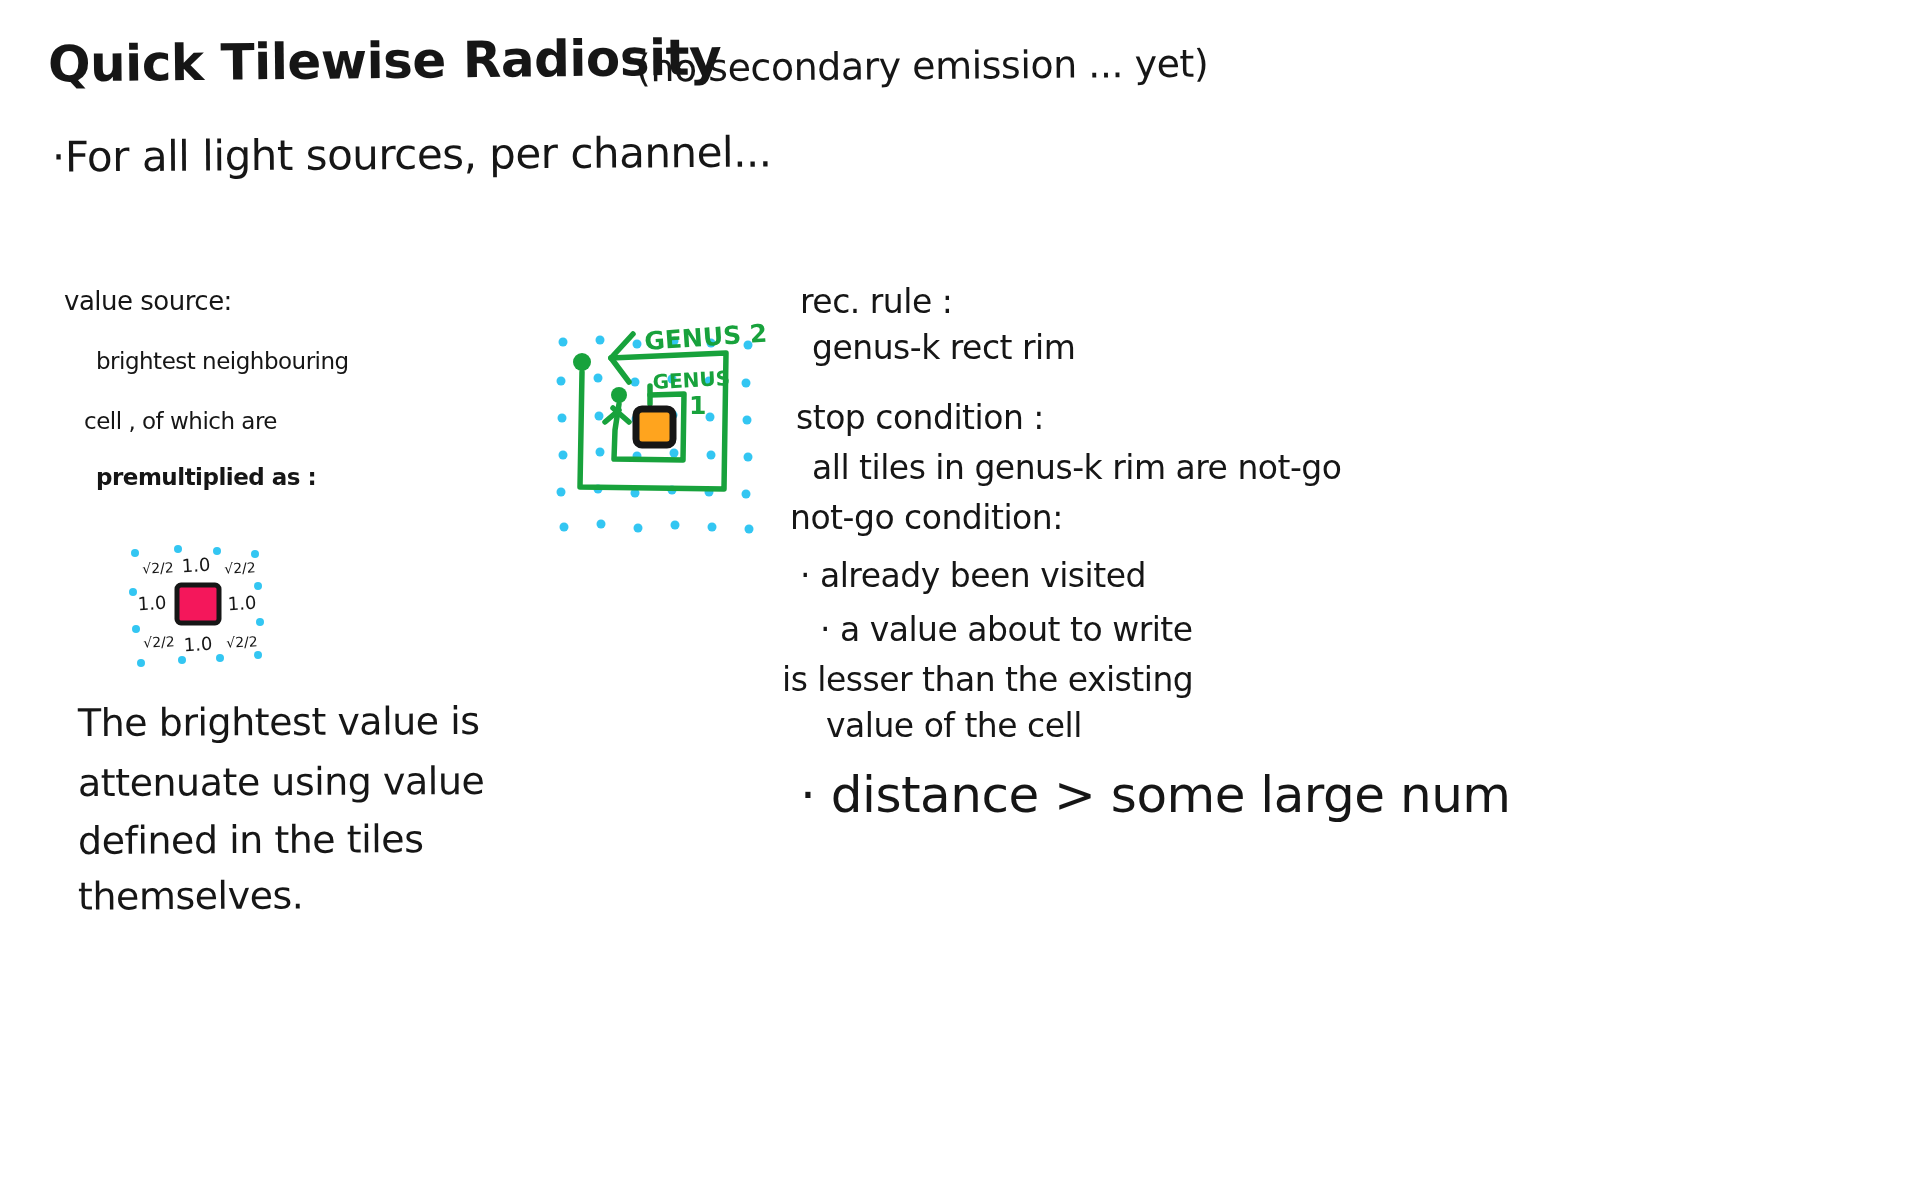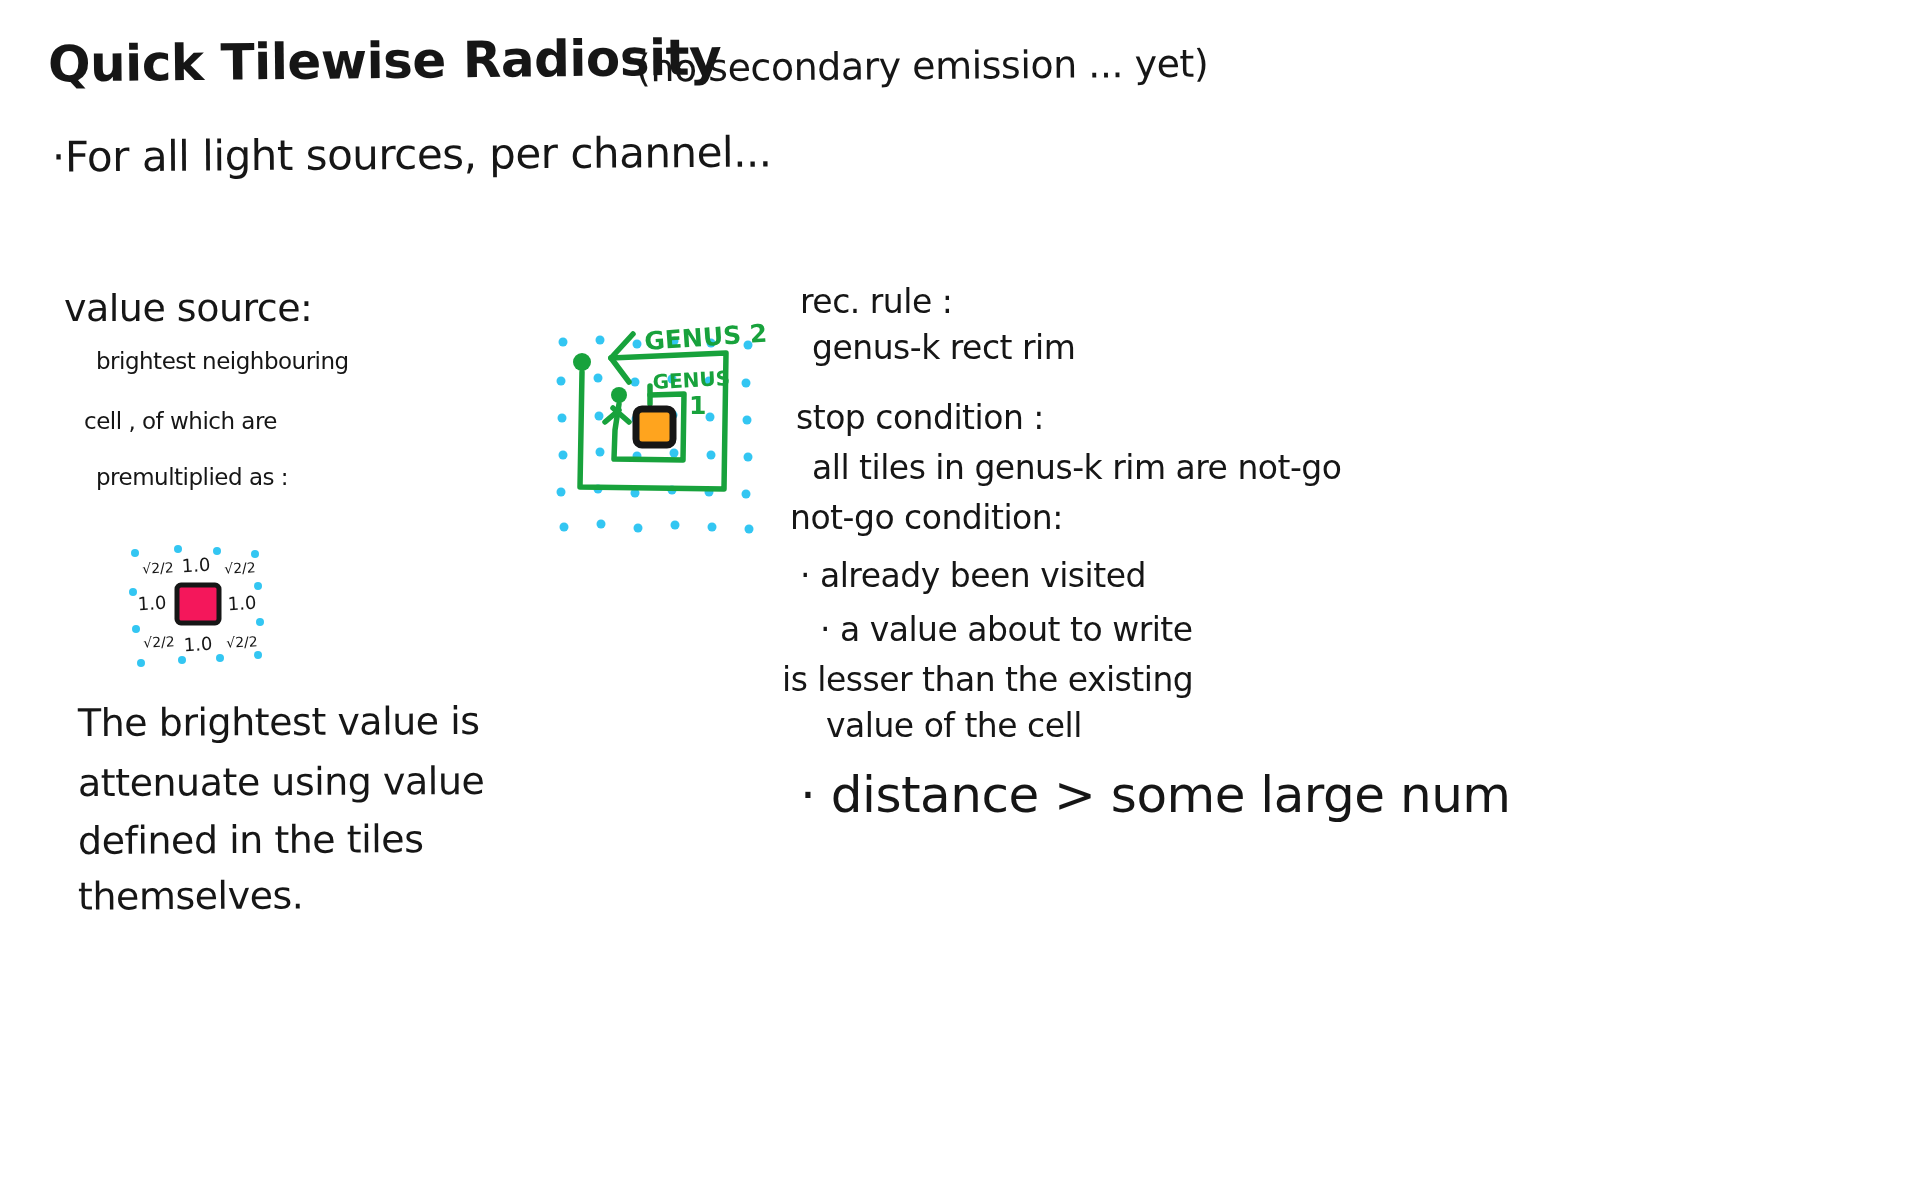--- a/index.html
+++ b/index.html
@@ -9,21 +9,21 @@
   html,body{margin:0;padding:0;background:var(--bg);}
   .canvas{
     position:relative; width:1920px; height:1200px; overflow:hidden;
     background:var(--bg);
     font-family:"DejaVu Sans", sans-serif; color:var(--ink);
   }
   .line{position:absolute; white-space:nowrap; color:var(--ink); letter-spacing:-0.5px;}
   .title{font-size:50px; font-weight:600; transform:rotate(-0.6deg);}
   .subtitle{font-size:38px; font-weight:500; transform:rotate(-0.5deg);}
   .intro{font-size:42px; font-weight:500; transform:rotate(-0.4deg);}
-  .h1{font-size:38px;}
+  .h1{font-size:26px;}
   .body36{font-size:23px;}
   .para{font-size:38px; transform:rotate(-0.3deg);}
   .rt{font-size:33px;}
   .rt-big{font-size:50px;}
   .diag{position:absolute;}
   .kw{
     position:absolute; transform:translate(-50%,-50%) rotate(-3deg);
     font-size:18px; font-weight:500; color:var(--ink); white-space:nowrap;
   }
   .kw.frac{font-size:14px;}
@@ -36,21 +36,21 @@
 <div class="canvas">
 
   <div class="line title" style="left:48px; top:32px;">Quick Tilewise Radiosity</div>
   <div class="line subtitle" style="left:636px; top:44px;">(no secondary emission ... yet)</div>
 
   <div class="line intro" style="left:52px; top:130px;">·For all light sources, per channel...</div>
 
   <div class="line h1" style="left:64px; top:286px;">value source:</div>
   <div class="line body36" style="left:96px; top:348px;">brightest neighbouring</div>
   <div class="line body36" style="left:84px; top:408px;text-align:right;">cell , of which are</div>
-  <div class="line body36" style="left:96px; top:464px;">premultiplied as :</div>
+  <div class="line body36" style="left:96px; top:464px;font-weight:bold;">premultiplied as :</div>
 
   <div class="diag" style="left:118px; top:542px; width:170px; height:140px;">
     <svg width="170" height="140" viewBox="0 0 170 140">
       <g fill="var(--cyan)">
         <circle cx="17" cy="11" r="4"></circle>
           <circle cx="60" cy="7" r="4"></circle>
         <circle cx="99" cy="9" r="4"></circle>
           <circle cx="137" cy="12" r="4"></circle>
         <circle cx="15" cy="50" r="4"></circle>
           <circle cx="140" cy="44" r="4"></circle>

